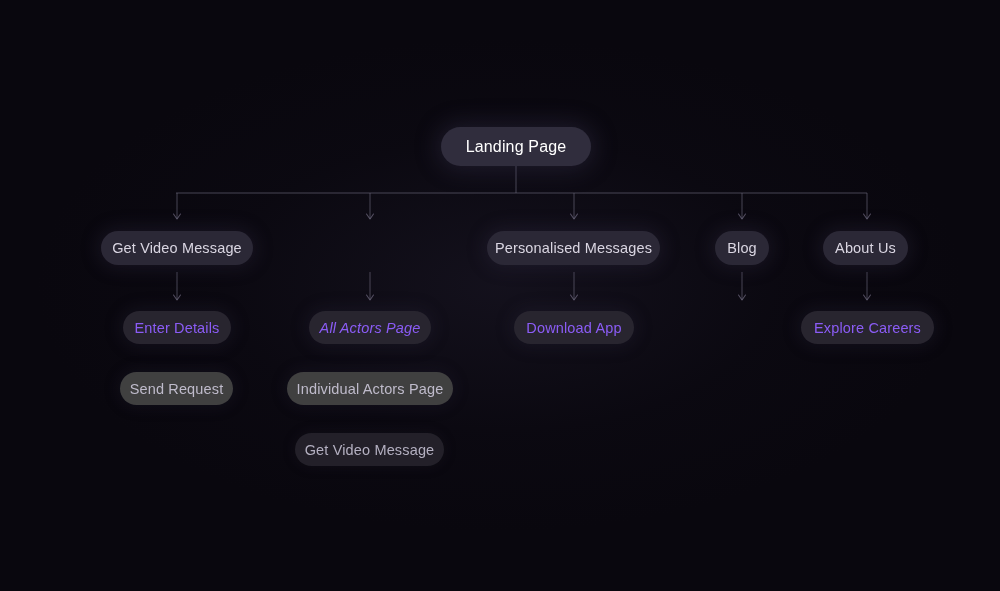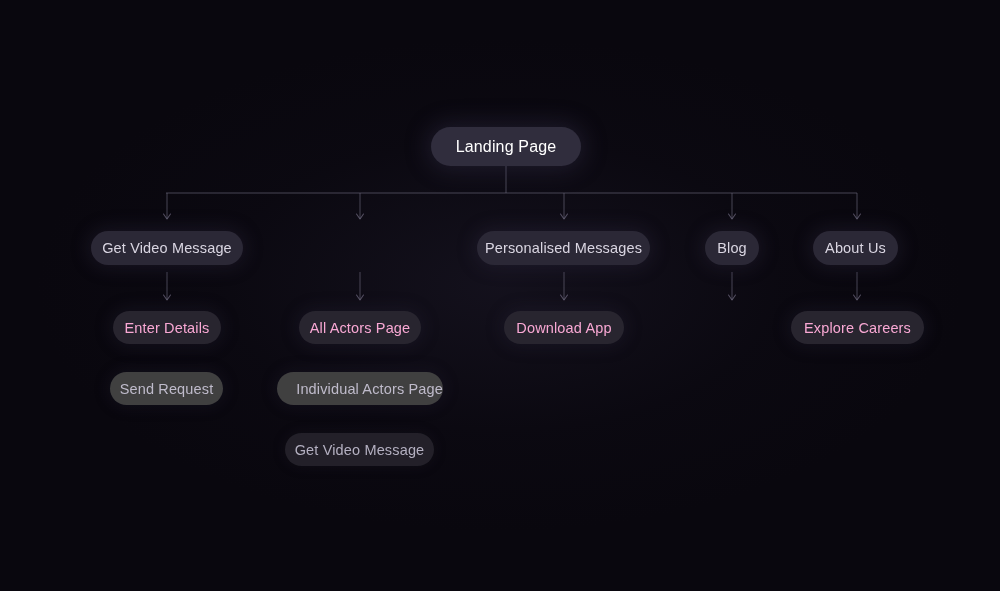--- a/index.html
+++ b/index.html
@@ -10,21 +10,21 @@
     overflow:hidden;
     position:relative;
   }
   
   #bg-glow{
     position:absolute;left:0;top:0;width:1000px;height:591px;
     background:radial-gradient(ellipse 620px 330px at 500px 285px,
        rgba(62,56,86,0.20) 0%, rgba(30,26,44,0.09) 45%, rgba(9,7,14,0) 75%);
     pointer-events:none;
   }
-  #canvas{position:absolute;left:6px;top:0;width:792px;height:591px;padding-left:28px;}
+  #canvas{position:absolute;left:16px;top:0;width:792px;height:591px;padding-left:28px;}
   #edges{position:absolute;left:0;top:0;width:1000px;height:591px;}
 
   .node{
     position:absolute;
     display:flex;align-items:center;justify-content:center;
     box-sizing:border-box;
     border-radius:999px;
     white-space:nowrap;
     letter-spacing:.15px;
     user-select:none;
@@ -32,21 +32,21 @@
   
   .t1{
     background:#302d3d;color:#ffffff;font-size:16px;
     box-shadow:0 0 22px 4px rgba(58,52,80,.40);
   }
   .t2{
     background:#2b2836;color:#dad6e2;font-size:14.5px;
     box-shadow:0 0 18px 3px rgba(52,46,72,.32);
   }
   .t3{
-    background:#28252f;color:#f9a8d4;font-size:14.5px;
+    background:#28252f;color:#8b5cf6;font-size:14.5px;
     box-shadow:0 0 16px 3px rgba(46,41,64,.26);
   }
   .t4{
     background:#404040;color:#bfbbcb;font-size:14.5px;
     box-shadow:0 0 14px 3px rgba(42,38,58,.22);
   }
   .t5{
     background:#232029;color:#b4b0c1;font-size:14.5px;
     box-shadow:0 0 12px 2px rgba(38,34,52,.18);
   }
@@ -92,31 +92,31 @@
     </div>
     <div class="node t2" style="left: 699px; top: 231px; width: 54px; height: 34px;">
       <span>Blog</span>
     </div>
     <div class="node t2" style="left: 807px; top: 231px; width: 85px; height: 34px;">
       <span>About Us</span>
     </div>
     <div class="node t3" style="left: 107px; top: 311px; width: 108px; height: 33px;">
       <span>Enter Details</span>
     </div>
-    <div class="node t3" style="left: 293px; top: 311px; width: 122px; height: 33px;">
+    <div class="node t3" style="left: 293px; top: 311px; width: 122px; height: 33px; font-style: italic;">
       <span>All Actors Page</span>
     </div>
     <div class="node t3" style="left: 498px; top: 311px; width: 120px; height: 33px; text-align: right;">
       <span>Download App</span>
     </div>
     <div class="node t3" style="left: 785px; top: 311px; width: 133px; height: 33px;">
       <span>Explore Careers</span>
     </div>
     <div class="node t4" style="left: 104px; top: 372px; width: 113px; height: 33px;">
       <span>Send Request</span>
     </div>
-    <div class="node t4" style="left: 271px; top: 372px; width: 166px; height: 33px; justify-content: flex-end;">
+    <div class="node t4" style="left: 271px; top: 372px; width: 166px; height: 33px;">
       <span>Individual Actors Page</span>
     </div>
     <div class="node t5" style="left: 279px; top: 433px; width: 149px; height: 33px;">
       <span>Get Video Message</span>
     </div>
   </div>
 
 </body></html>

